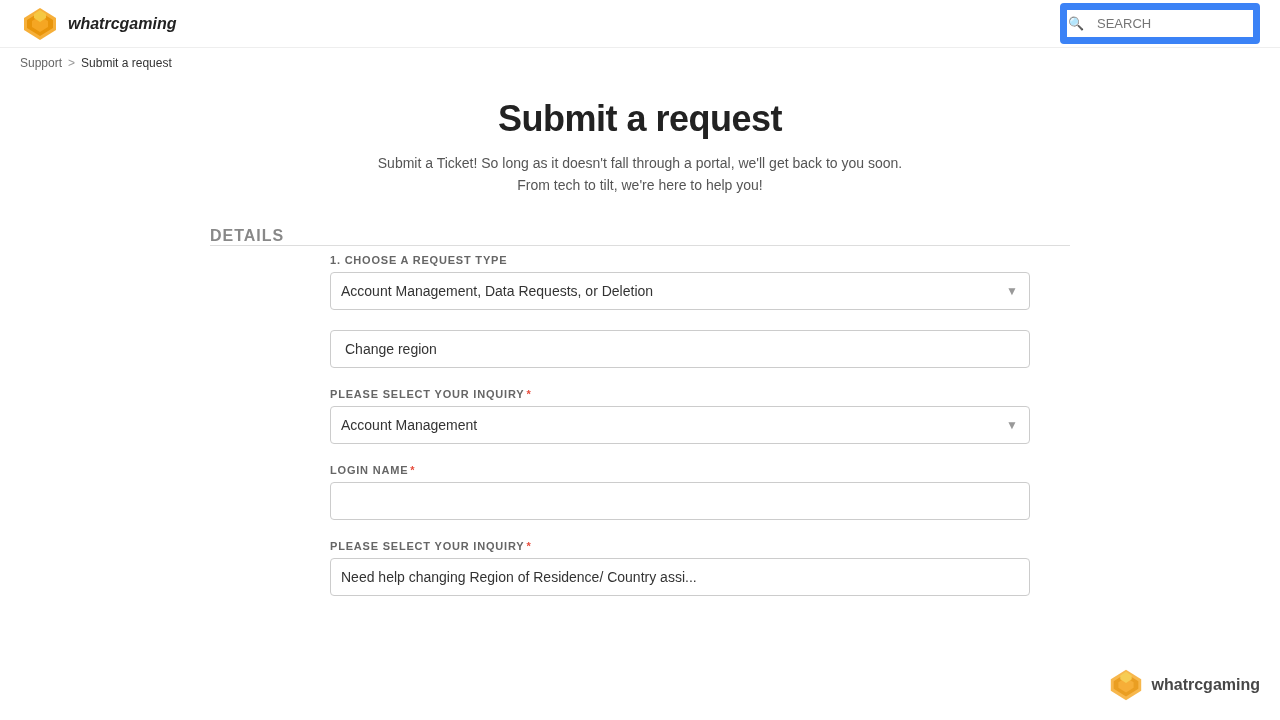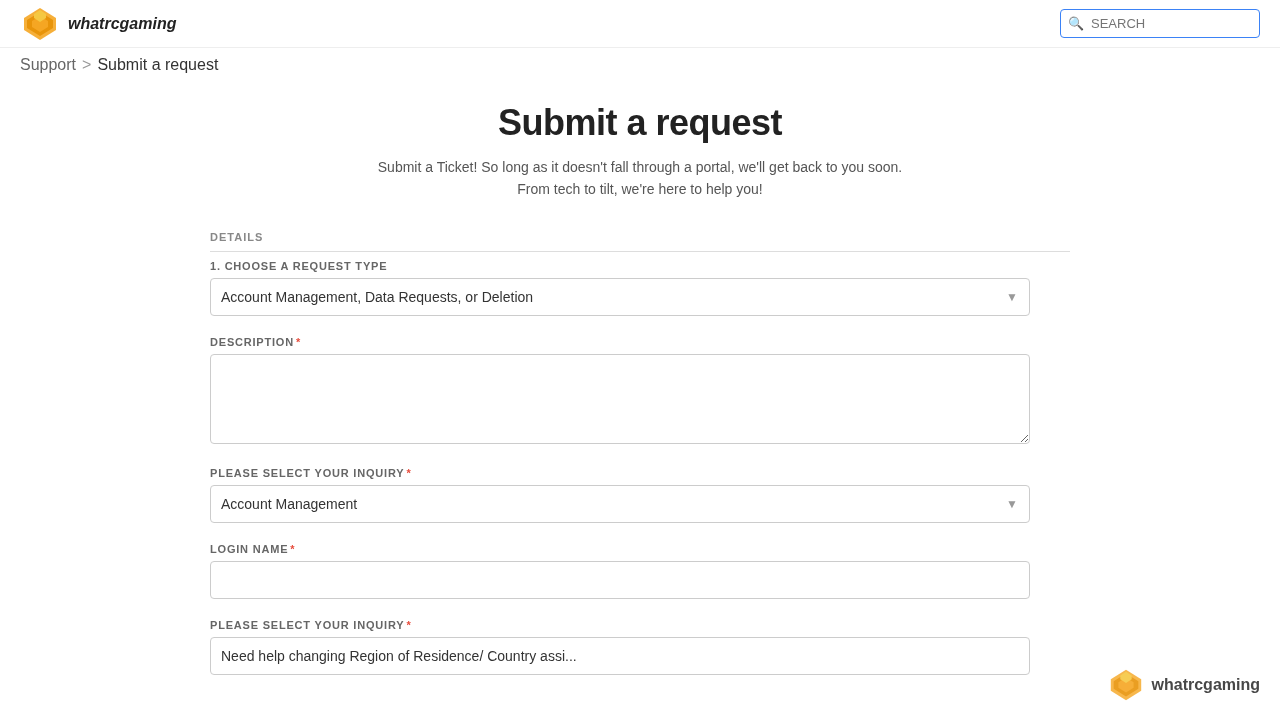--- a/index.html
+++ b/index.html
@@ -37,21 +37,21 @@
     .logo-icon {
       width: 40px;
       height: 40px;
     }
 
     
     .breadcrumb-area {
       display: flex;
       align-items: center;
       padding: 8px 20px;
-      font-size: 16px;
+      font-size: 12px;
       color: #666;
       gap: 4px;
     }
 
     .breadcrumb-link {
       color: #666;
       text-decoration: none;
       cursor: pointer;
     }
 
@@ -65,21 +65,21 @@
     }
 
     
     .search-container {
       position: relative;
       display: flex;
       align-items: center;
     }
 
     .search-input {
-      border: 1px solid #3b82f6;
+      border: 7px solid #3b82f6;
       border-radius: 4px;
       padding: 6px 26px 6px 30px;
       font-size: 13px;
       width: 200px;
       color: #999;
       outline: none;
       background: #fff;
     }
 
     .search-icon-wrap {
@@ -112,32 +112,32 @@
       line-height: 1.6;
       margin-bottom: 30px;
     }
 
     
     .details-section {
       margin-top: 20px;
     }
 
     .details-label {
-      font-size: 11px;
+      font-size: 16px;
       font-weight: 700;
       color: #888;
       letter-spacing: 1px;
       text-transform: uppercase;
       margin-bottom: 8px;
-      padding-bottom: 8px;
       border-bottom: 1px solid #ddd;
     }
 
     .form-group {
       margin-bottom: 20px;
+      margin-left: 120px;
       margin-right: 40px;
     }
 
     .form-label {
       display: block;
       font-size: 11px;
       font-weight: 700;
       color: #666;
       letter-spacing: 0.8px;
       text-transform: uppercase;
@@ -271,28 +271,23 @@
           <option>Account Management, Data Requests, or Deletion</option>
           <option>Technical Support</option>
           <option>Billing</option>
           <option>Other</option>
         </select>
         <span class="select-arrow">▼</span>
       </div>
     </div>
 
     <div class="form-group">
-    </div>
-
-    <div class="form-group">
-      <label class="form-label">
-        <span>DESCRIPTION</span><span class="required-star">*</span>
-      </label>
-      <textarea class="form-textarea" style=""></textarea>
-    </div>
+      <input type="text" class="form-input" value="Change region" style="">
+    </div>
+
 
     <div class="form-group">
       <label class="form-label">
         <span>PLEASE SELECT YOUR INQUIRY</span><span class="required-star">*</span>
       </label>
       <div class="select-wrapper">
         <select class="form-select">
           <option>Account Management</option>
           <option>Data Requests</option>
           <option>Account Deletion</option>

